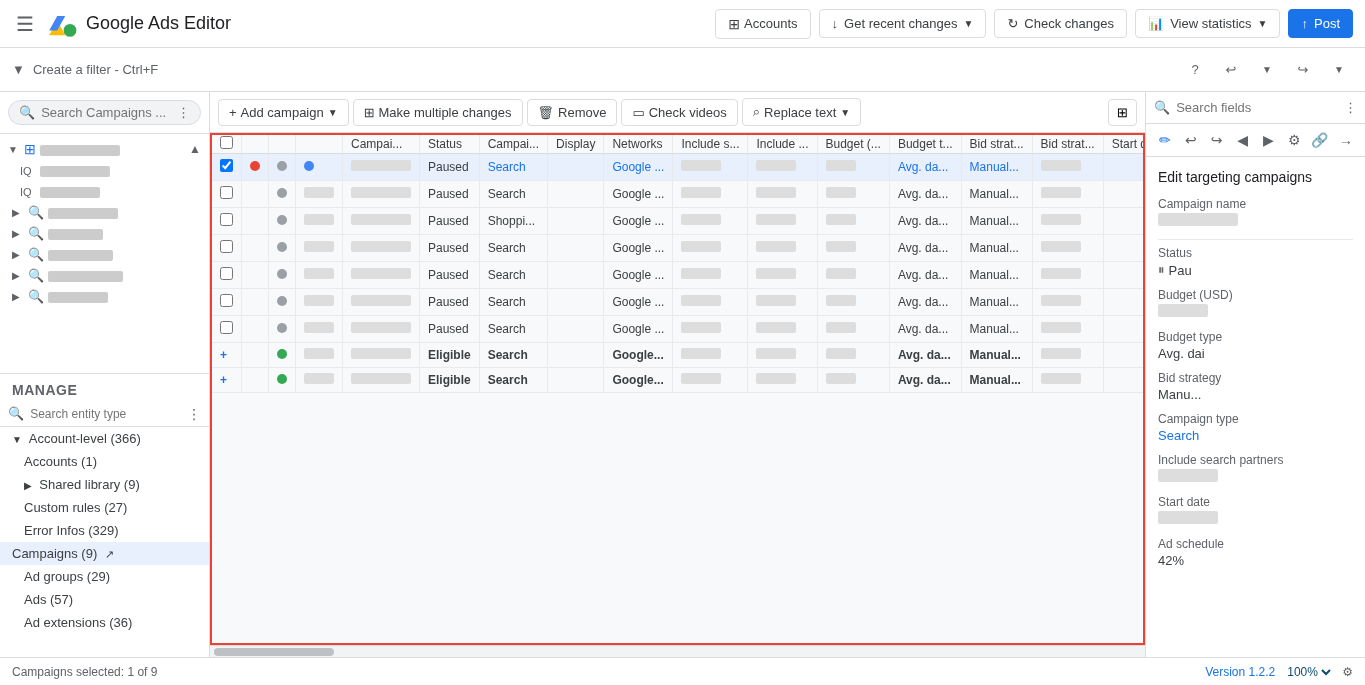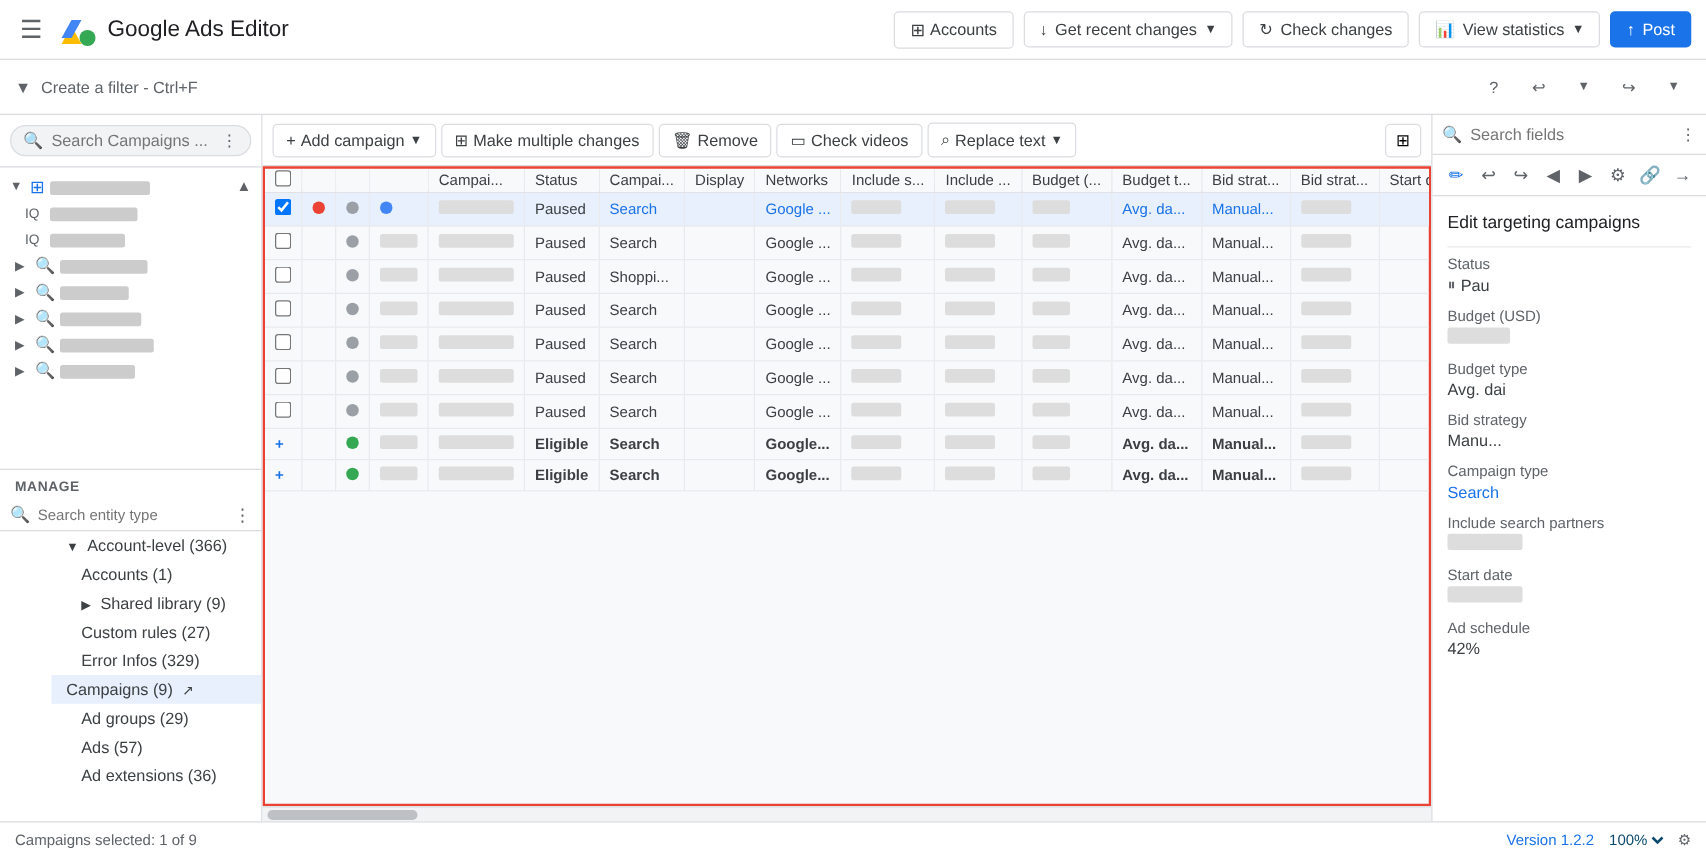--- a/index.html
+++ b/index.html
@@ -36,24 +36,24 @@
     
     .left-sidebar { width: 210px; background: #fff; border-right: 1px solid #dadce0; display: flex; flex-direction: column; flex-shrink: 0; overflow: hidden; }
     .sidebar-top { padding: 8px; border-bottom: 1px solid #dadce0; }
     .sidebar-search { display: flex; align-items: center; gap: 6px; border: 1px solid #dadce0; border-radius: 20px; padding: 4px 10px; background: #f1f3f4; }
     .sidebar-search input { border: none; background: transparent; outline: none; font-size: 13px; width: 100%; }
     .campaign-tree { flex: 1; overflow-y: auto; padding: 4px 0; }
     .tree-item { display: flex; align-items: center; padding: 3px 8px; cursor: pointer; gap: 4px; }
     .tree-item .arrow { font-size: 10px; color: #5f6368; width: 12px; }
     .tree-item .label { flex: 1; font-size: 13px; color: #202124; overflow: hidden; text-overflow: ellipsis; white-space: nowrap; }
     .manage-section { border-top: 1px solid #dadce0; }
-    .manage-label { font-size: 11px; font-weight: 600; color: #5f6368; padding: 8px 12px 4px; letter-spacing: 0.5px; }
+    .manage-label { font-size: 14px; font-weight: 600; color: #5f6368; padding: 8px 12px 4px; letter-spacing: 0.5px; }
     .manage-search { display: flex; align-items: center; gap: 6px; padding: 4px 8px; border-bottom: 1px solid #dadce0; }
     .manage-search input { border: none; outline: none; font-size: 13px; width: 100%; background: transparent; }
-    .entity-list { overflow-y: auto; flex: 1; margin-left: 41px; }
+    .entity-list { overflow-y: auto; flex: 1; }
     .entity-item { padding: 4px 12px; cursor: pointer; font-size: 13px; color: #3c4043; }
     .entity-item.selected { background: #e8f0fe; font-weight: 500; }
     .entity-item.indent { padding-left: 24px; }
     .entity-item .expand-arrow { font-size: 10px; margin-right: 4px; }
 
     
     .center-panel { flex: 1; display: flex; flex-direction: column; overflow: hidden; }
     .toolbar { display: flex; align-items: center; background: #fff; border-bottom: 1px solid #dadce0; padding: 6px 8px; gap: 4px; flex-shrink: 0; }
     .tool-btn {
       display: flex; align-items: center; gap: 4px; border: 1px solid #dadce0; border-radius: 4px;
@@ -525,20 +525,24 @@
       <div class="right-tool-icon">◀</div>
       <div class="right-tool-icon">▶</div>
       <div class="right-tool-icon">⚙</div>
       <div class="right-tool-icon">🔗</div>
       <div class="right-tool-icon">→</div>
     </div>
 
     <div class="edit-section">
       <div class="edit-title">Edit targeting campaigns</div>
 
+      <div class="edit-field">
+        <div class="edit-field-label">Campaign name</div>
+        <div class="edit-field-value"><span class="blurred-cell" style="width:80px; height:13px;"></span></div>
+      </div>
 
       <div class="edit-divider"></div>
 
       <div class="edit-field">
         <div class="edit-field-label">Status</div>
         <div class="edit-field-value" style="display:flex; align-items:center; gap:4px;">
           <span style="color:#5f6368;">⏸</span>
           <span>Pau</span>
         </div>
       </div>

